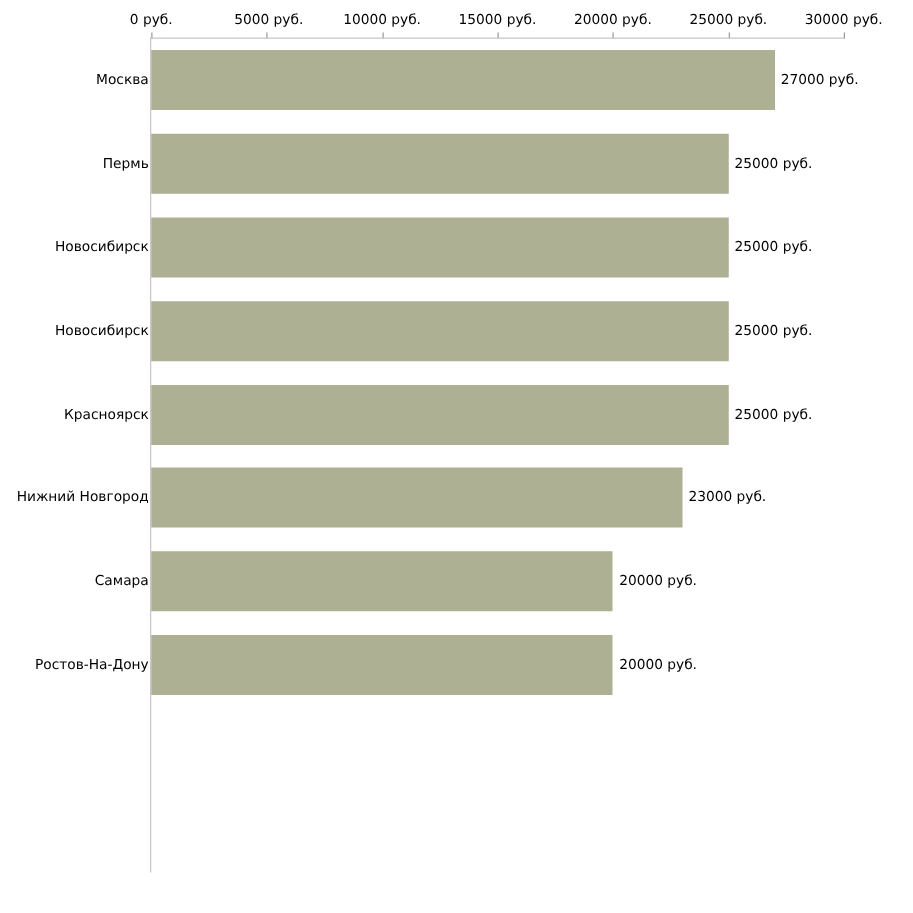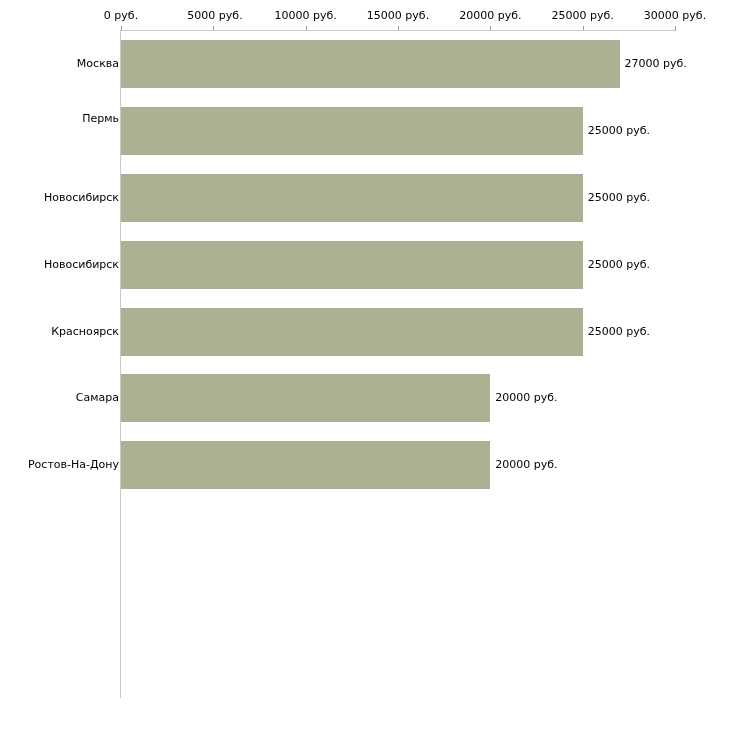--- a/index.html
+++ b/index.html
@@ -120,40 +120,45 @@
   <div class="axis-line-h"></div>
   <div class="axis-line-v"></div>
 
   <div class="plot" id="plot">
       <div class="row" style="height: 66.8px;">
         <div class="cat-label" style="top: 27.4px;">Москва</div>
         <div class="bar" style="top: 9.4px; height: 48px; width: 498.6px; background: rgb(174, 176, 148);"></div>
         <div class="val-label" style="left: 624.6px; top: 27.4px;">27000 руб.</div>
       </div>
       <div class="row" style="height: 66.8px;">
-        <div class="cat-label" style="top: 15px; margin-left: 12px;">Пермь</div>
+        <div class="cat-label" style="top: 27px; margin-left: 12px;">Пермь</div>
         <div class="bar" style="top: 9.4px; height: 48px; width: 461.667px; background: rgb(174, 176, 148);"></div>
         <div class="val-label" style="left: 587.667px; top: 27.4px;">25000 руб.</div>
       </div>
       <div class="row" style="height: 66.8px;">
         <div class="cat-label" style="top: 27.4px;">Новосибирск</div>
         <div class="bar" style="top: 9.4px; height: 48px; width: 461.667px; background: rgb(174, 176, 148);"></div>
         <div class="val-label" style="left: 587.667px; top: 27.4px;">25000 руб.</div>
       </div>
       <div class="row" style="height: 66.8px;">
         <div class="cat-label" style="top: 27.4px;">Новосибирск</div>
         <div class="bar" style="top: 9.4px; height: 48px; width: 461.667px; background: rgb(174, 176, 148);"></div>
         <div class="val-label" style="left: 587.667px; top: 27.4px;">25000 руб.</div>
       </div>
       <div class="row" style="height: 66.8px; text-decoration: underline;">
         <div class="cat-label" style="top: 27.4px;">Красноярск</div>
         <div class="bar" style="top: 9.4px; height: 48px; width: 461.667px; background: rgb(174, 176, 148);"></div>
         <div class="val-label" style="left: 587.667px; top: 27.4px;">25000 руб.</div>
       </div>
       <div class="row" style="height: 66.8px;">
+        <div class="cat-label" style="top: 27.4px;">Нижний Новгород</div>
+        <div class="bar" style="top: 9.4px; height: 48px; width: 424.733px; background: rgb(174, 176, 148);"></div>
+        <div class="val-label" style="left: 550.733px; top: 27.4px;">23000 руб.</div>
+      </div>
+      <div class="row" style="height: 66.8px;">
         <div class="cat-label" style="top: 27.4px; margin-left: 16px;">Самара</div>
         <div class="bar" style="top: 9.4px; height: 48px; width: 369.333px; background: rgb(174, 176, 148);"></div>
         <div class="val-label" style="left: 495.333px; top: 27.4px;">20000 руб.</div>
       </div>
       <div class="row" style="height: 66.8px;">
         <div class="cat-label" style="top: 27.4px;">Ростов-На-Дону</div>
         <div class="bar" style="top: 9.4px; height: 48px; width: 369.333px; background: rgb(174, 176, 148);"></div>
         <div class="val-label" style="left: 495.333px; top: 27.4px;">20000 руб.</div>
       </div>
     </div>

